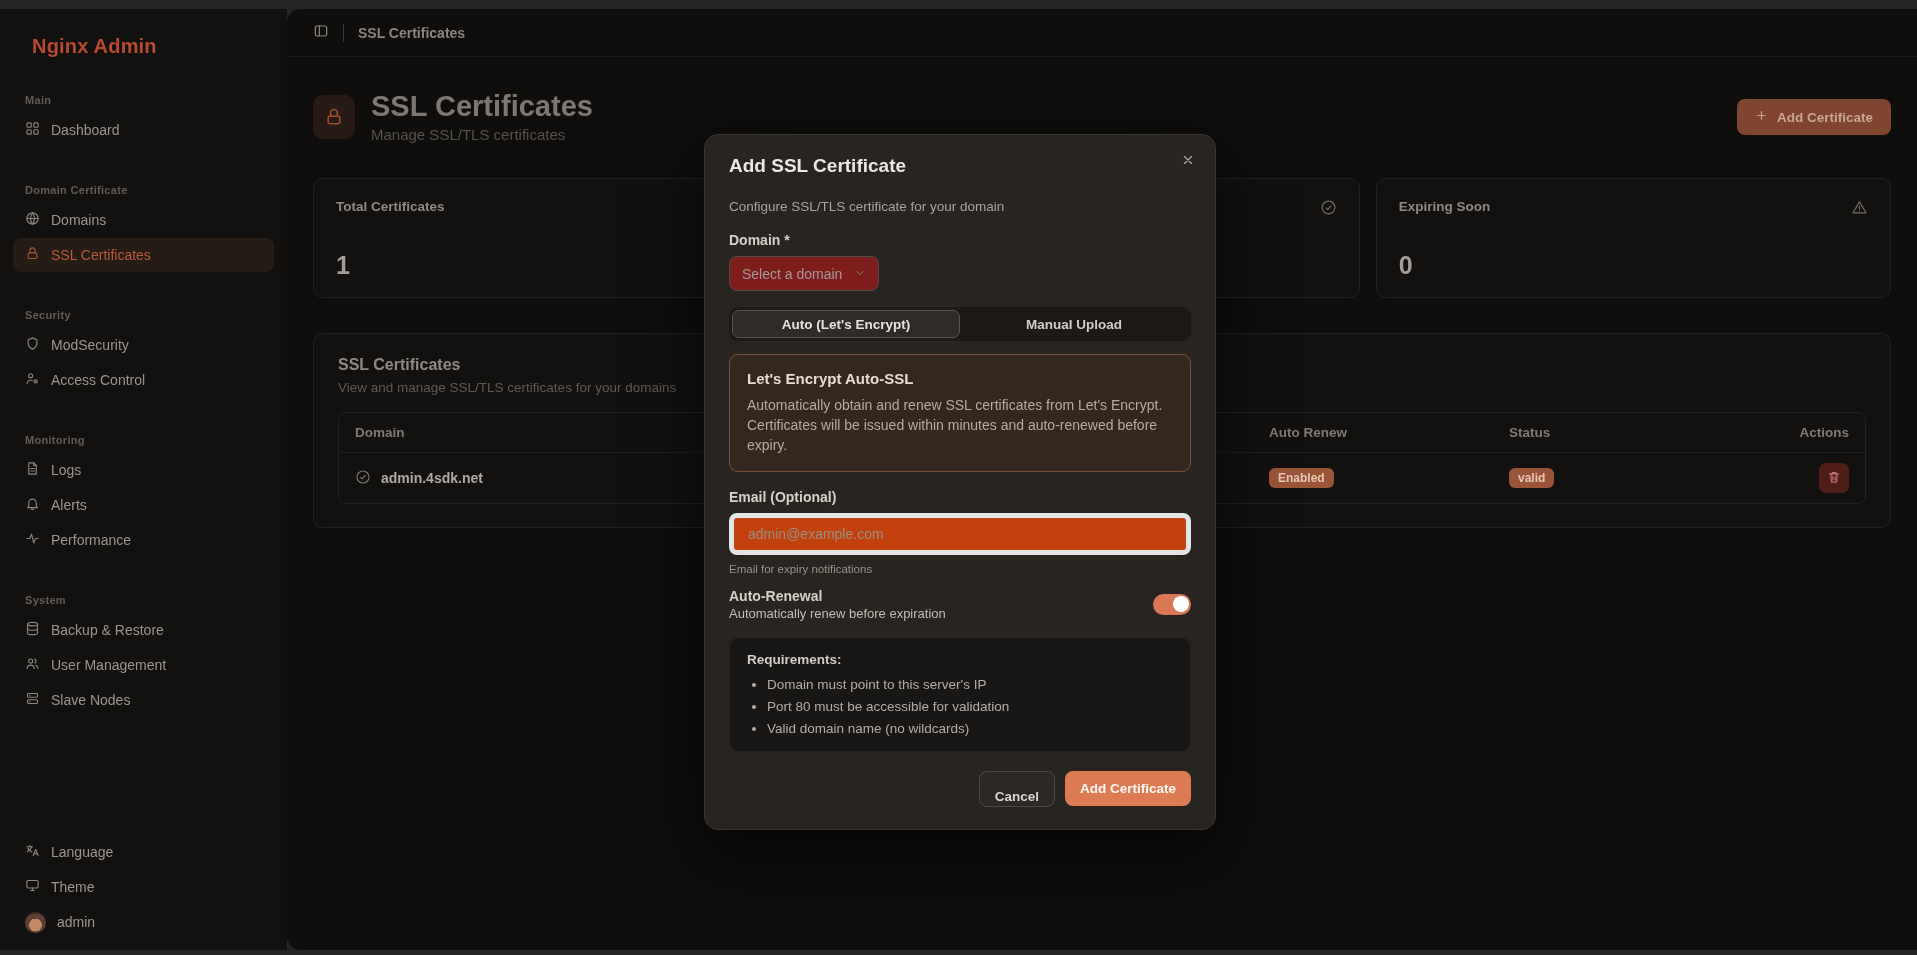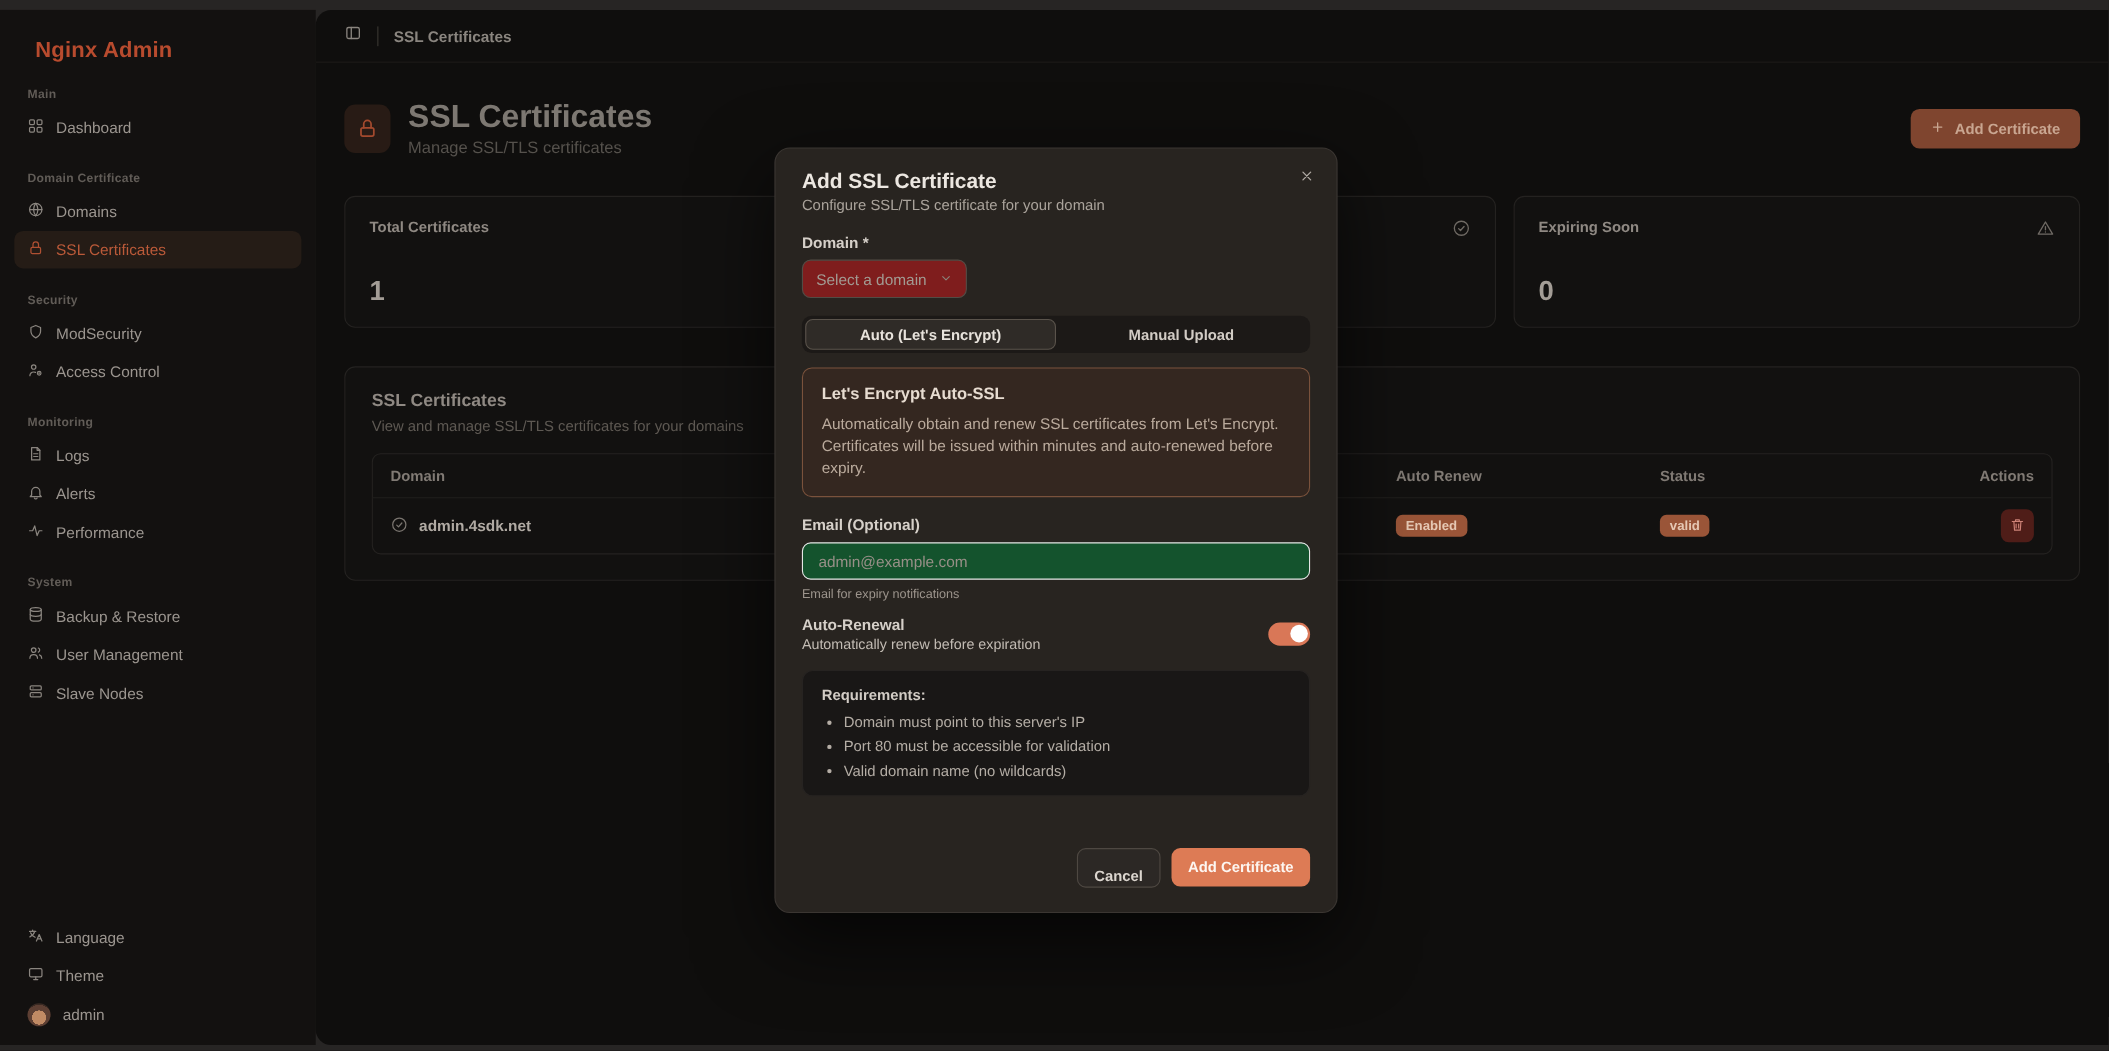--- a/index.html
+++ b/index.html
@@ -3,21 +3,21 @@
 <meta charset="utf-8">
 <style>
   * { margin:0; padding:0; box-sizing:border-box; }
   html,body { width:1917px; height:955px; background:#272524; font-family:"Liberation Sans", sans-serif; overflow:hidden; }
   .screen { position:relative; width:1917px; height:955px; background:#272524; }
   .shell { position:absolute; top:9px; left:0; right:0; bottom:5px; display:flex; }
 
   
   .sidebar { width:287px; flex:0 0 287px; background:#131110; position:relative; display:flex; flex-direction:column; }
   .brand { color:#b84b2e; font-size:20px; font-weight:800; padding:26px 16px 0 32px; letter-spacing:.2px; }
-  .side-section { margin-top:22px; }
+  .side-section { margin-top:36px; }
   .side-label { color:#615c57; font-size:11px; font-weight:700; margin:0 0 7px 25px; letter-spacing:.3px; }
   .side-item { height:34px; margin:1px 13px; padding:0 12px; border-radius:8px; display:flex; align-items:center; gap:11px; color:#9b958f; font-size:14px; font-weight:500; cursor:pointer; }
   .side-item .ic { color:#8a857f; }
   .side-item.active { background:#251c16; color:#bb5a39; }
   .side-item.active .ic { color:#b05032; }
   .side-footer { margin-top:auto; padding-bottom:10px; }
   .avatar { width:21px; height:21px; border-radius:50%; background:radial-gradient(circle at 50% 62%, #c08a64 0 38%, #5d3f33 39% 68%, #3a2a23 69%); flex:0 0 21px; }
 
   
   .panel { flex:1; background:#0f0e0d; border-radius:14px 0 0 14px; position:relative; overflow:hidden; }
@@ -50,33 +50,33 @@
   .tr.row { height:50px; }
   .cell-domain { display:flex; align-items:center; gap:10px; color:#b0aaa3; font-size:14px; font-weight:600; }
   .cell-domain .ic { color:#7a756f; }
   .badge { display:inline-block; padding:3px 9px; background:#9a5538; color:#e6c8b4; border-radius:6px; font-size:12px; font-weight:600; }
   .btn-trash { width:30px; height:30px; background:#4f1d18; color:#cd8277; border:none; border-radius:7px; display:inline-flex; align-items:center; justify-content:center; cursor:pointer; }
 
   
   .modal { position:absolute; left:704px; top:134px; width:512px; height:696px; background:#282420; border:1px solid #3b3632; border-radius:14px; box-shadow:0 25px 70px rgba(0,0,0,.65); padding:20px 24px 22px; display:flex; flex-direction:column; z-index:20; }
   .modal-close { position:absolute; top:14px; right:16px; background:none; border:none; color:#b3ada6; cursor:pointer; padding:4px; }
   .m-title { color:#ece7e1; font-size:19px; font-weight:700; }
-  .m-sub { color:#aaa39b; font-size:13.5px; margin-top:2px; }
+  .m-sub { color:#aaa39b; font-size:13.5px; margin-top:22px; }
   .f-label { color:#d6d0c9; font-size:14px; font-weight:700; }
   .lbl-domain { margin-top:18px; }
   .select { margin-top:8px; width:150px; height:35px; background:#7f1d1d; border:1px solid #524c45; border-radius:8px; color:#a29b93; font-size:14px; display:flex; align-items:center; justify-content:space-between; padding:0 12px; cursor:pointer; font-family:inherit; }
   .select .ic { color:#8a8279; }
   .tabs { margin-top:16px; background:#1c1917; border-radius:9px; padding:3px; display:grid; grid-template-columns:1fr 1fr; }
   .tab { height:28px; border:none; background:transparent; color:#d2ccc5; font-size:13.5px; font-weight:700; border-radius:7px; cursor:pointer; font-family:inherit; }
   .tab.active { background:#2f2b27; border:1px solid #5a534b; color:#e8e3dc; }
   .info-box { margin-top:13px; background:#342720; border:1px solid #7a523c; border-radius:9px; padding:15px 17px; }
   .info-title { color:#e7dcd1; font-size:15px; font-weight:700; }
   .info-body { color:#baaa9c; font-size:14px; line-height:1.42; margin-top:9px; }
   .lbl-email { margin-top:17px; }
-  .input { margin-top:8px; width:100%; height:34px; background:#14532d; border:1px solid #e5e5e5; border-radius:8px; padding:16px 14px; color:#d8d2cb; font-size:14px; font-family:inherit; outline:none; }
+  .input { margin-top:8px; width:100%; height:34px; background:#c2410c; border:5px solid #e5e5e5; border-radius:8px; padding:16px 14px; color:#d8d2cb; font-size:14px; font-family:inherit; outline:none; }
   .input::placeholder { color:#978f87; }
   .helper { color:#9c948c; font-size:11.5px; margin-top:8px; }
   .renew-row { margin-top:13px; display:flex; align-items:center; justify-content:space-between; }
   .renew-desc { color:#c3bcb4; font-size:13px; margin-top:2px; }
   .toggle { width:38px; height:21px; border-radius:11px; background:#d97757; position:relative; border:none; cursor:pointer; flex:0 0 38px; }
   .toggle .knob { position:absolute; top:2.5px; right:2.5px; width:16px; height:16px; border-radius:50%; background:#fff; }
   .req-box { margin-top:16px; background:#191716; border:1px solid #262321; border-radius:10px; padding:14px 17px 15px; }
   .req-title { color:#d2ccc5; font-size:13.5px; font-weight:700; }
   .req-box ul { margin:10px 0 0 0; padding-left:20px; }
   .req-box li { color:#b4ada5; font-size:13.5px; margin-top:7px; }

